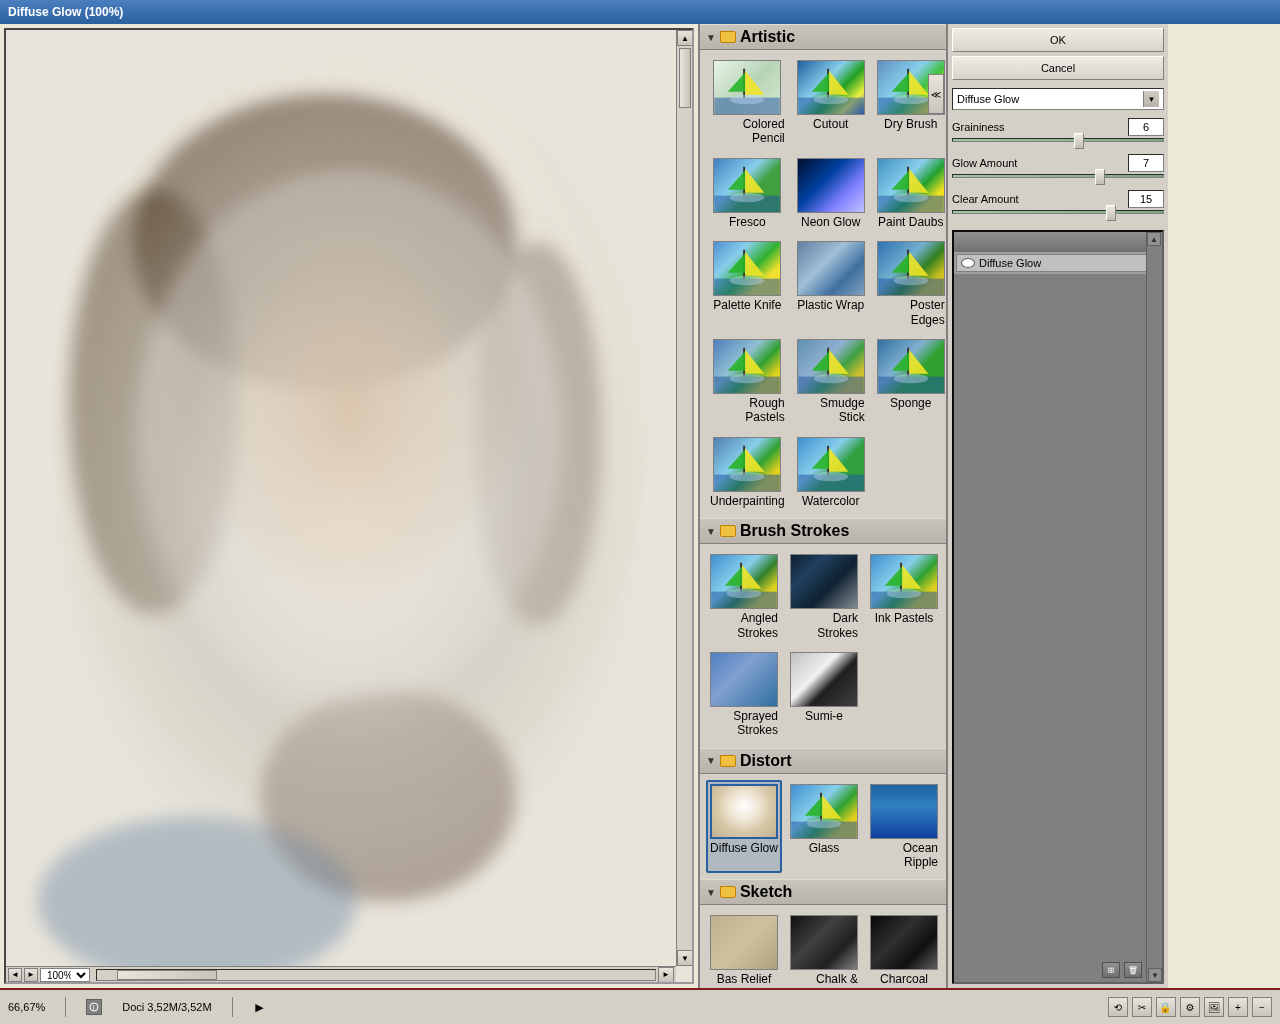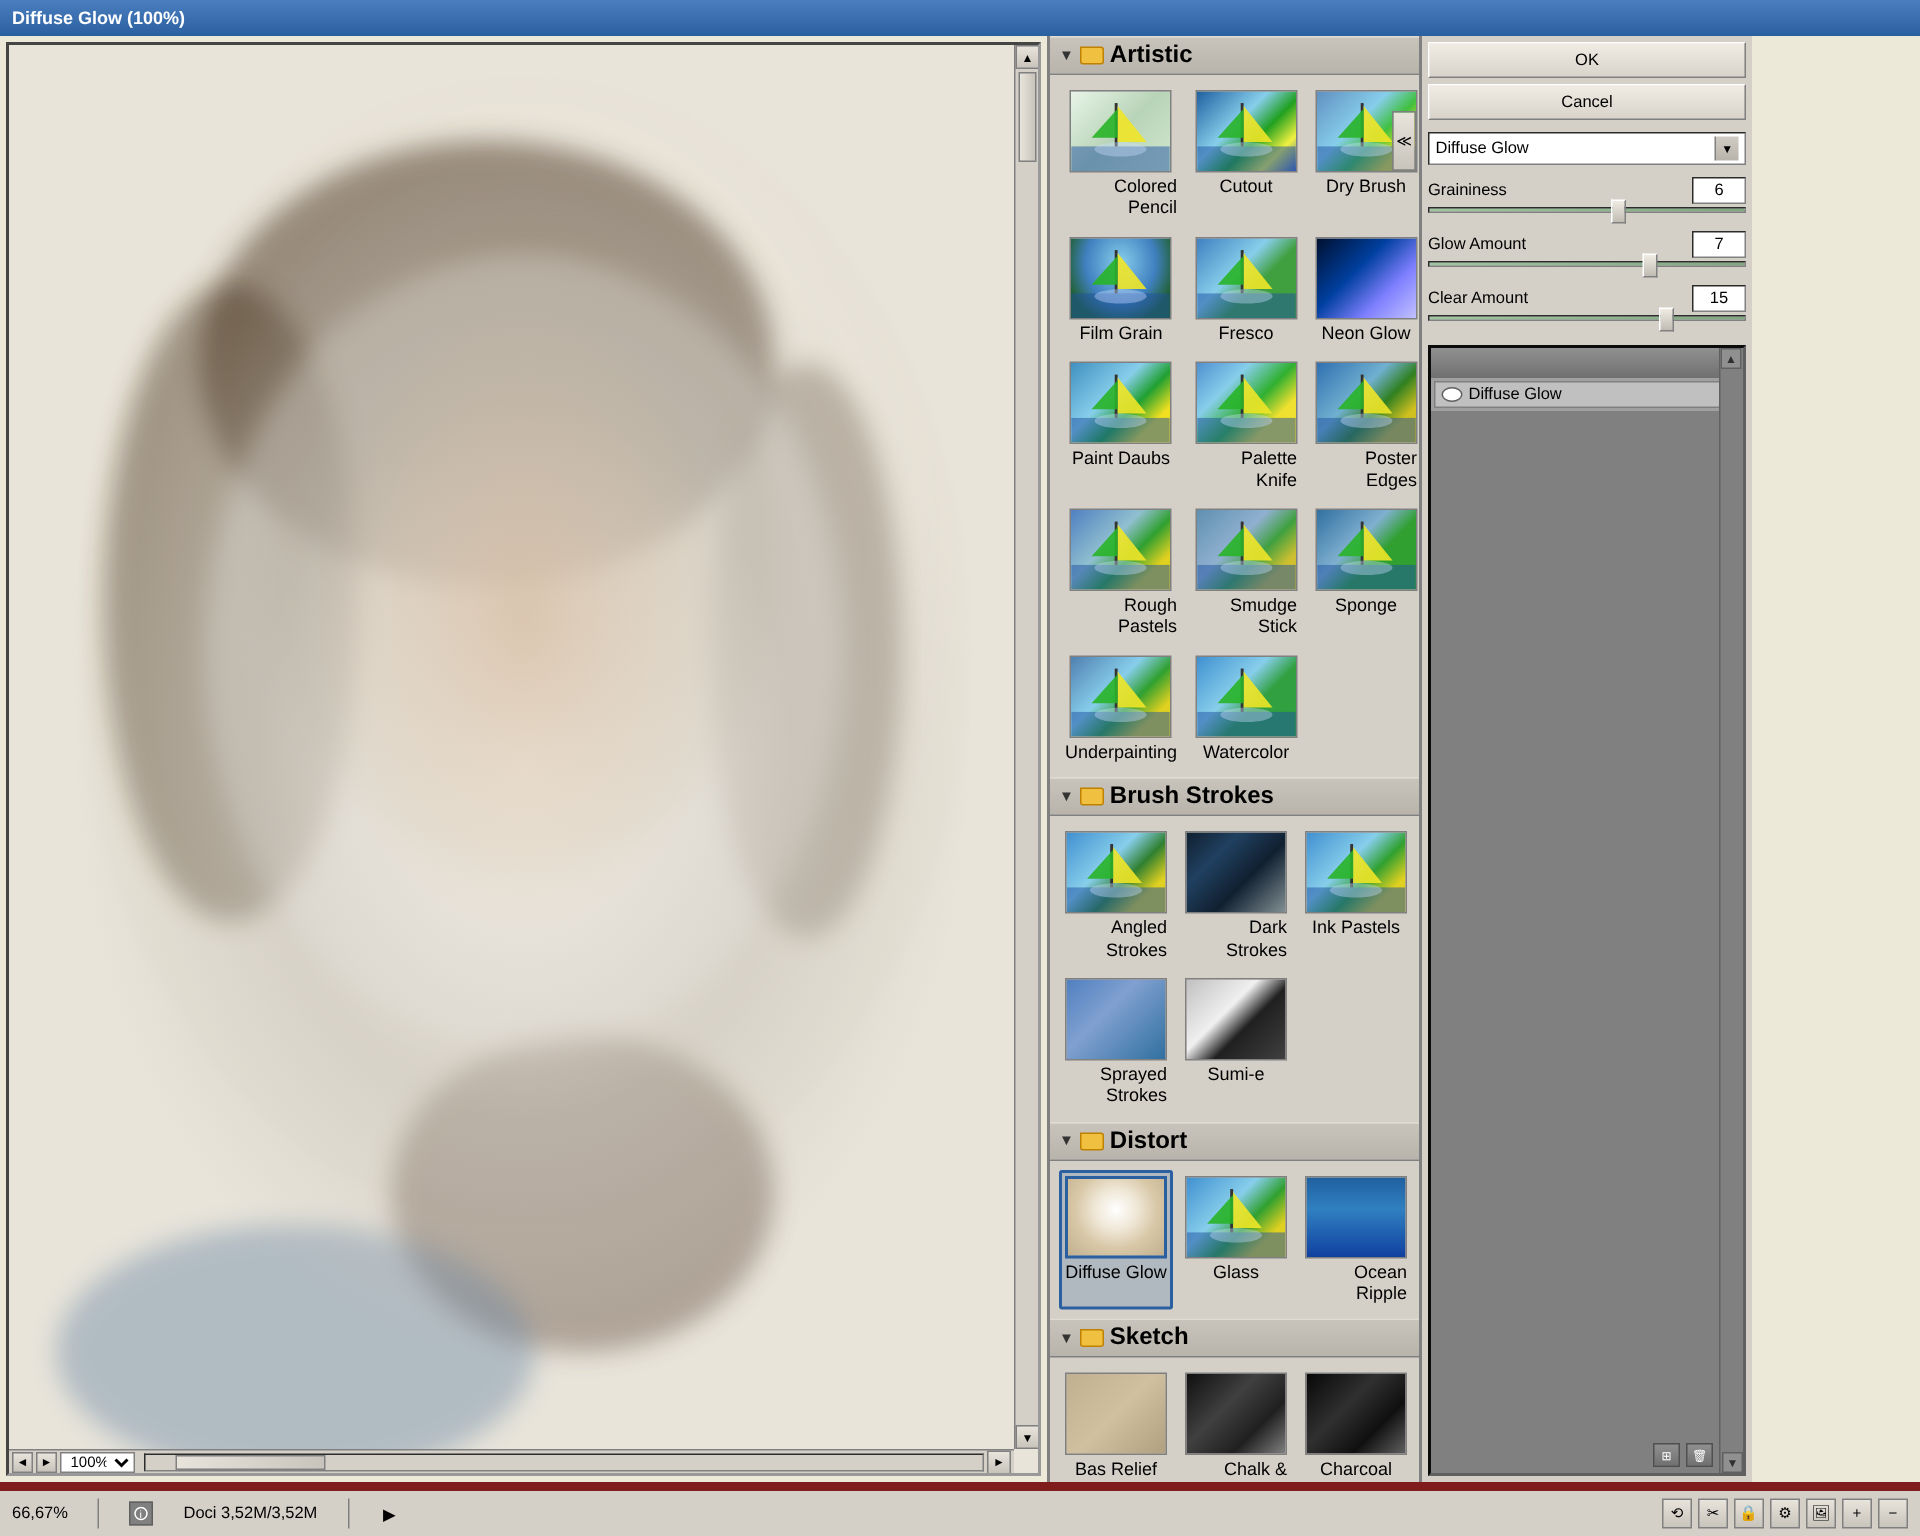--- a/index.html
+++ b/index.html
@@ -337,21 +337,21 @@
       background: white;
       border: 1px solid #606060;
       border-radius: 50%;
       position: relative;
     }
 
     
     .status-bar {
       height: 36px;
       background: #d4d0c8;
-      border-top: 6px solid #7f1d1d;
+      border-top: 2px solid #7f1d1d;
       display: flex;
       align-items: center;
       padding: 0 8px;
       gap: 20px;
     }
 
     .status-text {
       font-size: 11px;
       color: #000;
     }
@@ -608,32 +608,20 @@
       <rect x="0" y="38" width="68" height="17" fill="rgba(30,80,160,0.5)"></rect>
       <rect x="30" y="8" width="2" height="30" fill="#333"></rect>
       <polygon points="32,10 52,35 32,35" fill="rgba(240,230,40,0.9)"></polygon>
       <polygon points="32,12 14,32 32,32" fill="rgba(40,180,40,0.9)"></polygon>
       <ellipse cx="34" cy="40" rx="18" ry="5" fill="rgba(200,220,255,0.4)"></ellipse>
     </svg>
         </div>
         <div class="filter-thumb-label">Dry Brush</div>
       </div>
           <div class="filter-item">
-        <div class="filter-thumb thumb-film-grain">
-          <svg viewBox="0 0 68 55" style="position:absolute;top:0;left:0;width:100%;height:100%;">
-      <rect x="0" y="38" width="68" height="17" fill="rgba(30,80,160,0.5)"></rect>
-      <rect x="30" y="8" width="2" height="30" fill="#333"></rect>
-      <polygon points="32,10 52,35 32,35" fill="rgba(240,230,40,0.9)"></polygon>
-      <polygon points="32,12 14,32 32,32" fill="rgba(40,180,40,0.9)"></polygon>
-      <ellipse cx="34" cy="40" rx="18" ry="5" fill="rgba(200,220,255,0.4)"></ellipse>
-    </svg>
-        </div>
-        <div class="filter-thumb-label">Film Grain</div>
-      </div>
-          <div class="filter-item">
         <div class="filter-thumb thumb-fresco">
           <svg viewBox="0 0 68 55" style="position:absolute;top:0;left:0;width:100%;height:100%;">
       <rect x="0" y="38" width="68" height="17" fill="rgba(30,80,160,0.5)"></rect>
       <rect x="30" y="8" width="2" height="30" fill="#333"></rect>
       <polygon points="32,10 52,35 32,35" fill="rgba(240,230,40,0.9)"></polygon>
       <polygon points="32,12 14,32 32,32" fill="rgba(40,180,40,0.9)"></polygon>
       <ellipse cx="34" cy="40" rx="18" ry="5" fill="rgba(200,220,255,0.4)"></ellipse>
     </svg>
         </div>
         <div class="filter-thumb-label">Fresco</div>
@@ -660,20 +648,26 @@
         <div class="filter-thumb thumb-palette-knife">
           <svg viewBox="0 0 68 55" style="position:absolute;top:0;left:0;width:100%;height:100%;">
       <rect x="0" y="38" width="68" height="17" fill="rgba(30,80,160,0.5)"></rect>
       <rect x="30" y="8" width="2" height="30" fill="#333"></rect>
       <polygon points="32,10 52,35 32,35" fill="rgba(240,230,40,0.9)"></polygon>
       <polygon points="32,12 14,32 32,32" fill="rgba(40,180,40,0.9)"></polygon>
       <ellipse cx="34" cy="40" rx="18" ry="5" fill="rgba(200,220,255,0.4)"></ellipse>
     </svg>
         </div>
         <div class="filter-thumb-label">Palette Knife</div>
+      </div>
+          <div class="filter-item">
+        <div class="filter-thumb thumb-plastic-wrap">
+          
+        </div>
+        <div class="filter-thumb-label">Plastic Wrap</div>
       </div>
           <div class="filter-item">
         <div class="filter-thumb thumb-poster-edges">
           <svg viewBox="0 0 68 55" style="position:absolute;top:0;left:0;width:100%;height:100%;">
       <rect x="0" y="38" width="68" height="17" fill="rgba(30,80,160,0.5)"></rect>
       <rect x="30" y="8" width="2" height="30" fill="#333"></rect>
       <polygon points="32,10 52,35 32,35" fill="rgba(240,230,40,0.9)"></polygon>
       <polygon points="32,12 14,32 32,32" fill="rgba(40,180,40,0.9)"></polygon>
       <ellipse cx="34" cy="40" rx="18" ry="5" fill="rgba(200,220,255,0.4)"></ellipse>
     </svg>

